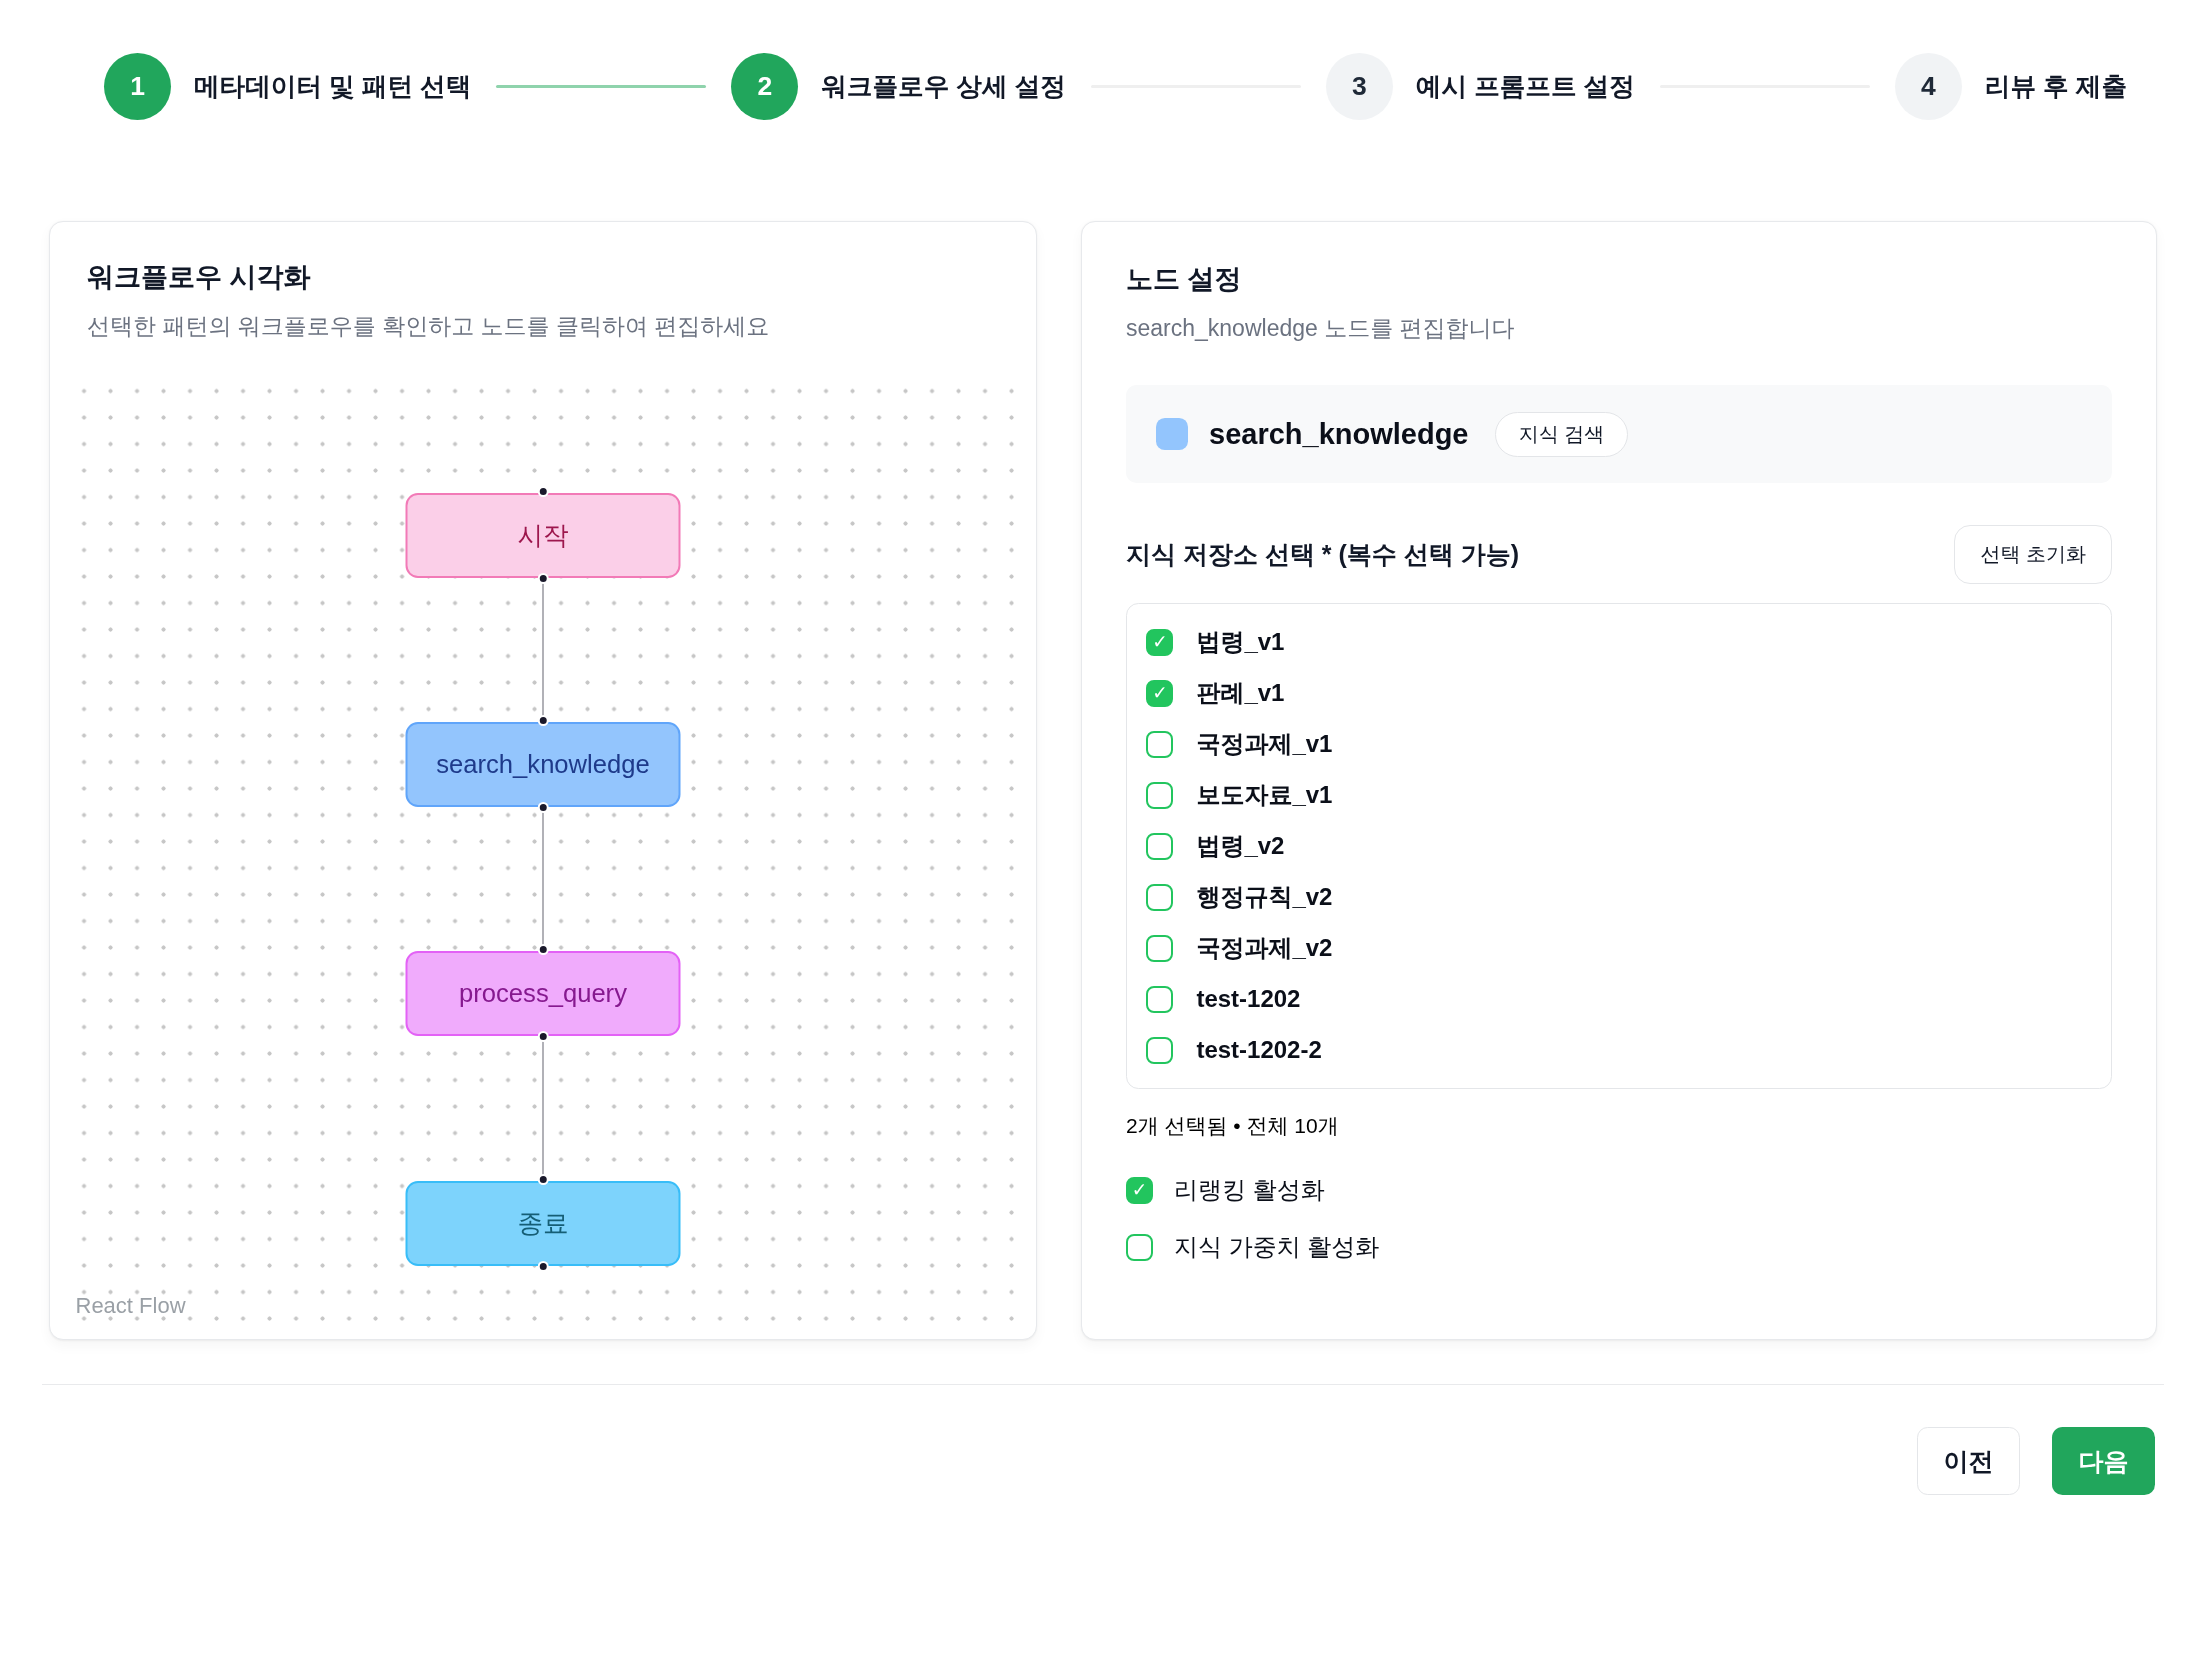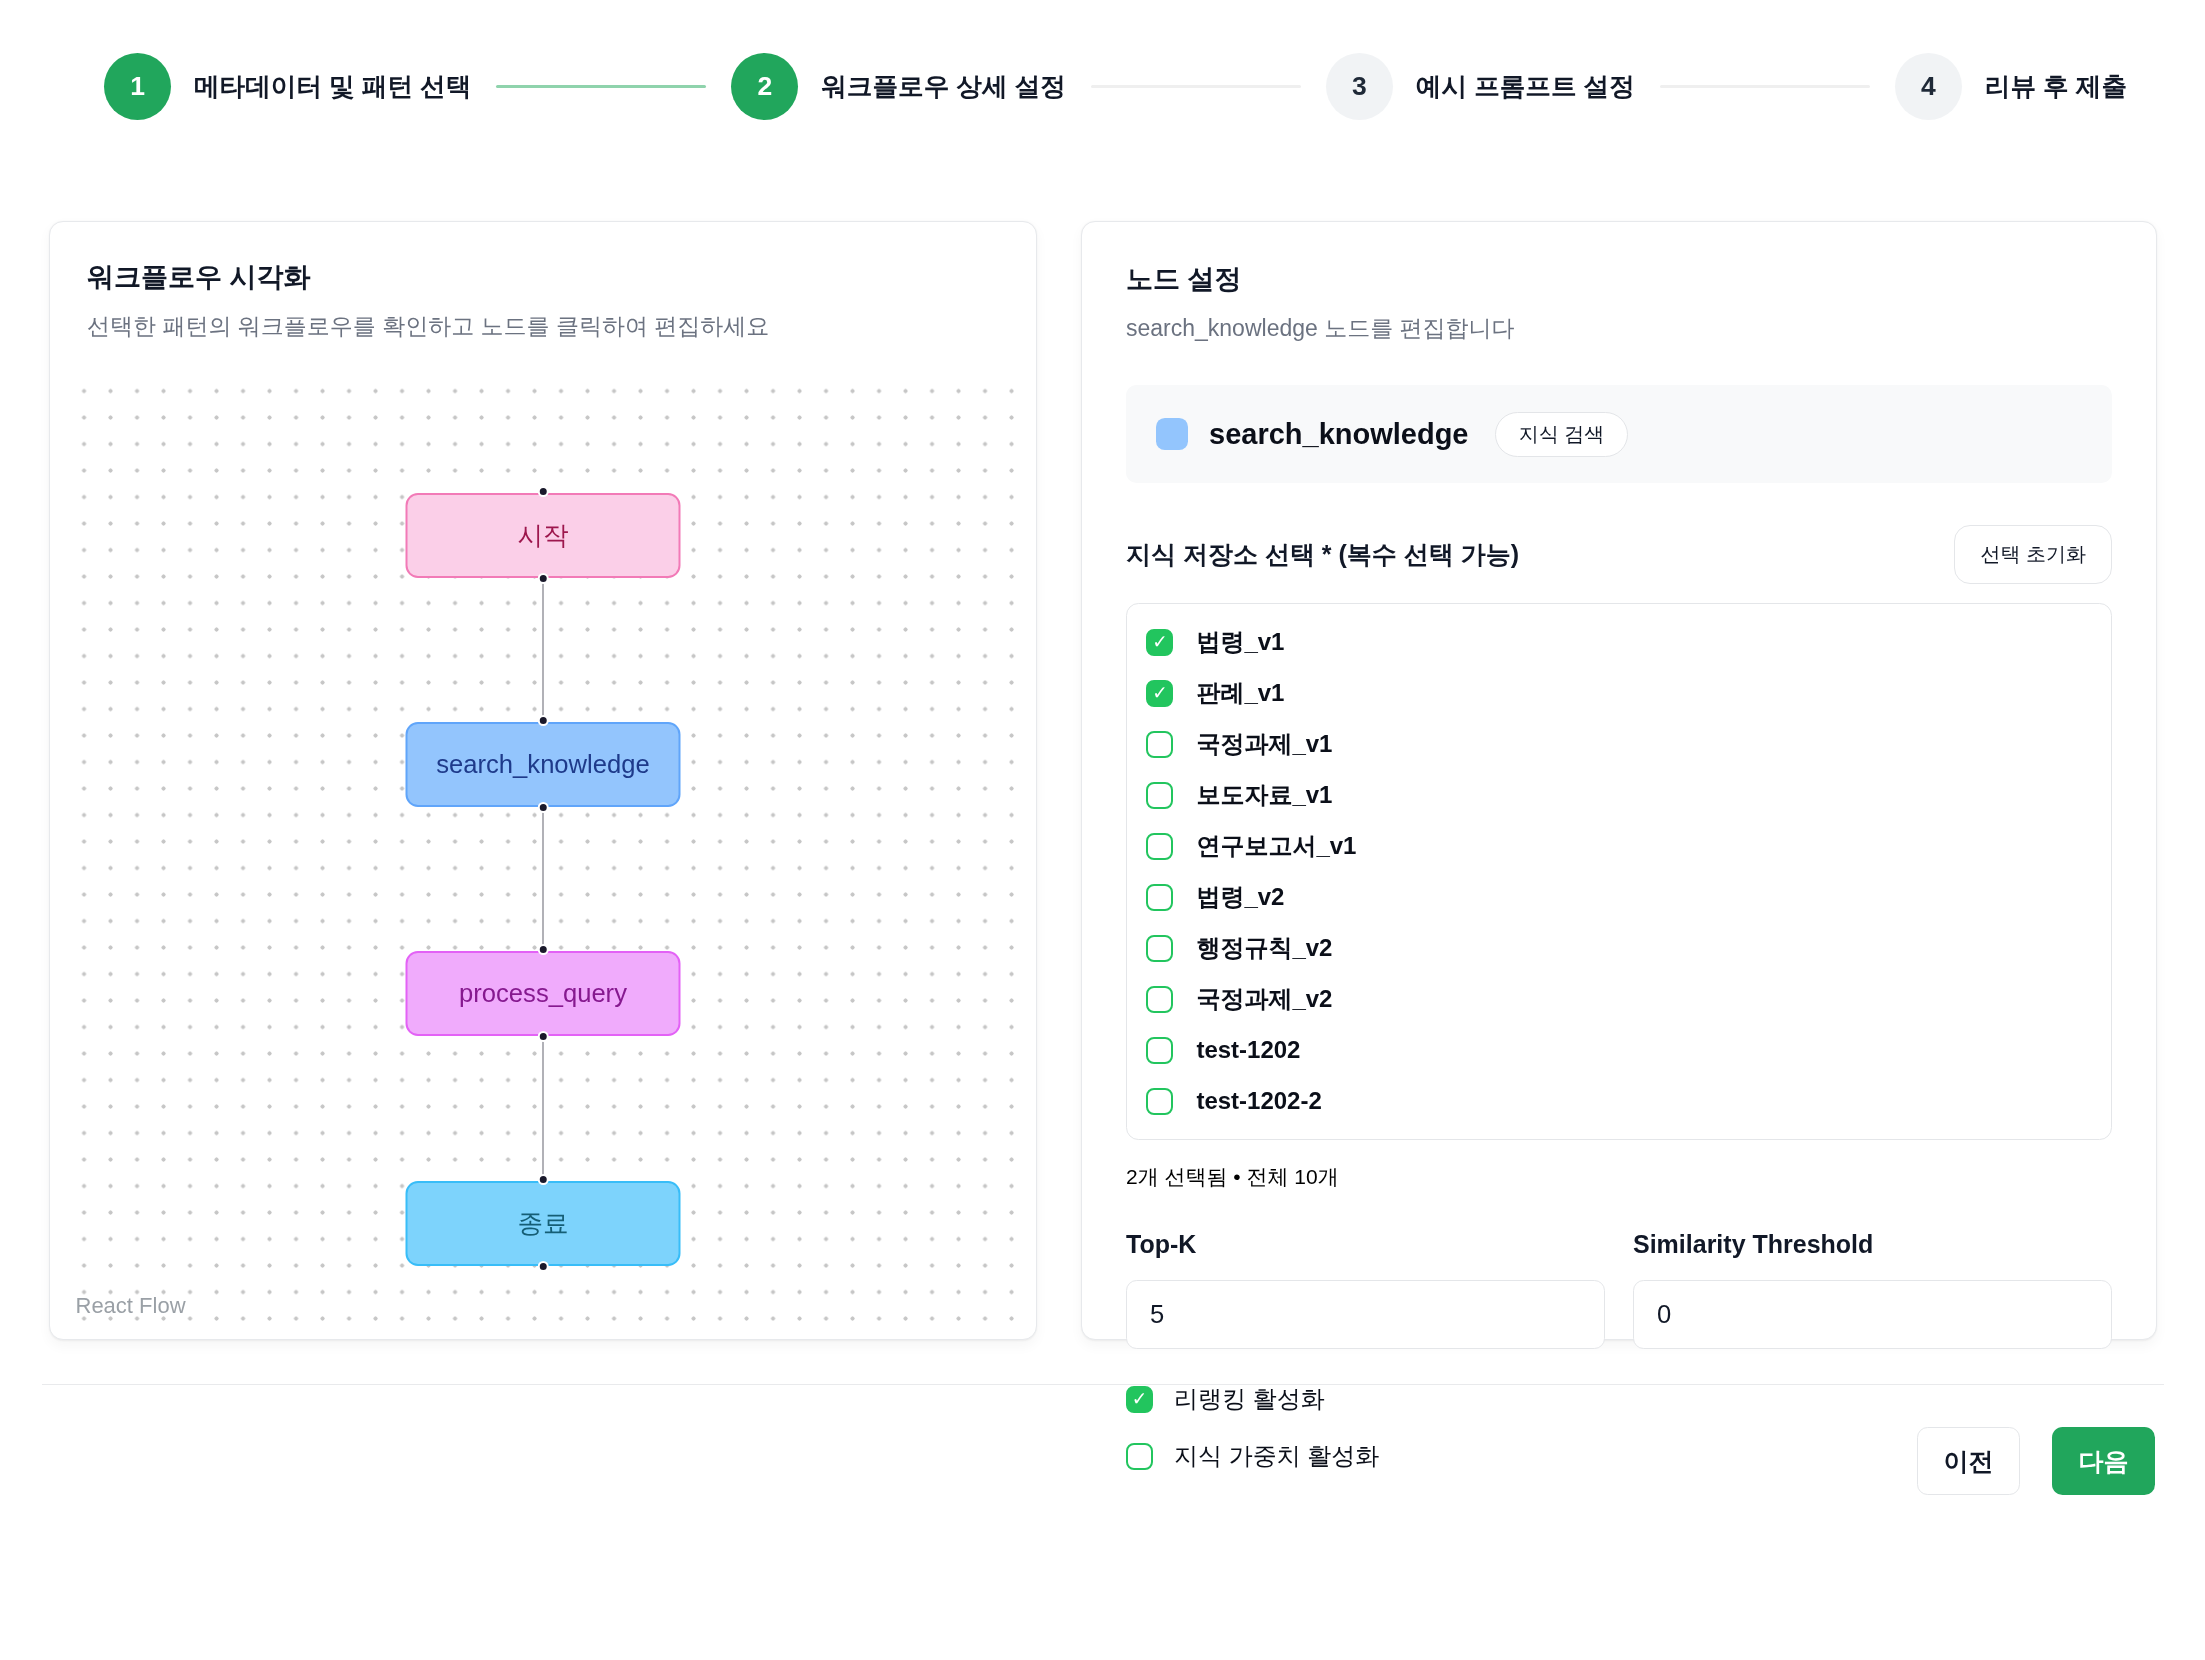--- a/index.html
+++ b/index.html
@@ -207,26 +207,20 @@
       <div class="option-row">
         <span class="checkbox unchecked">
             <i class="check-glyph">✓</i>
           </span>
         <span class="option-label">보도자료_v1</span>
       </div>
       <div class="option-row">
         <span class="checkbox unchecked">
             <i class="check-glyph">✓</i>
           </span>
-        <span class="option-label">연구보고서_v1</span>
-      </div>
-      <div class="option-row">
-        <span class="checkbox unchecked">
-            <i class="check-glyph">✓</i>
-          </span>
         <span class="option-label">법령_v2</span>
       </div>
       <div class="option-row">
         <span class="checkbox unchecked">
             <i class="check-glyph">✓</i>
           </span>
         <span class="option-label">행정규칙_v2</span>
       </div>
       <div class="option-row">
         <span class="checkbox unchecked">
@@ -243,30 +237,20 @@
       <div class="option-row">
         <span class="checkbox unchecked">
             <i class="check-glyph">✓</i>
           </span>
         <span class="option-label">test-1202-2</span>
       </div>
     </div>
 
     <p class="summary">2개 선택됨 • 전체 10개</p>
 
-    <div class="params">
-      <div>
-        <div class="param-label">Top-K</div>
-        <input class="param-input" type="text" value="5" style="">
-      </div>
-      <div>
-        <div class="param-label">Similarity Threshold</div>
-        <input class="param-input" type="text" value="0" style="">
-      </div>
-    </div>
 
     <div class="toggles">
       <div class="toggle-row">
         <span class="checkbox checked">
             <i class="check-glyph">✓</i>
           </span>
         <span class="toggle-label">리랭킹 활성화</span>
       </div>
       <div class="toggle-row">
         <span class="checkbox unchecked">

